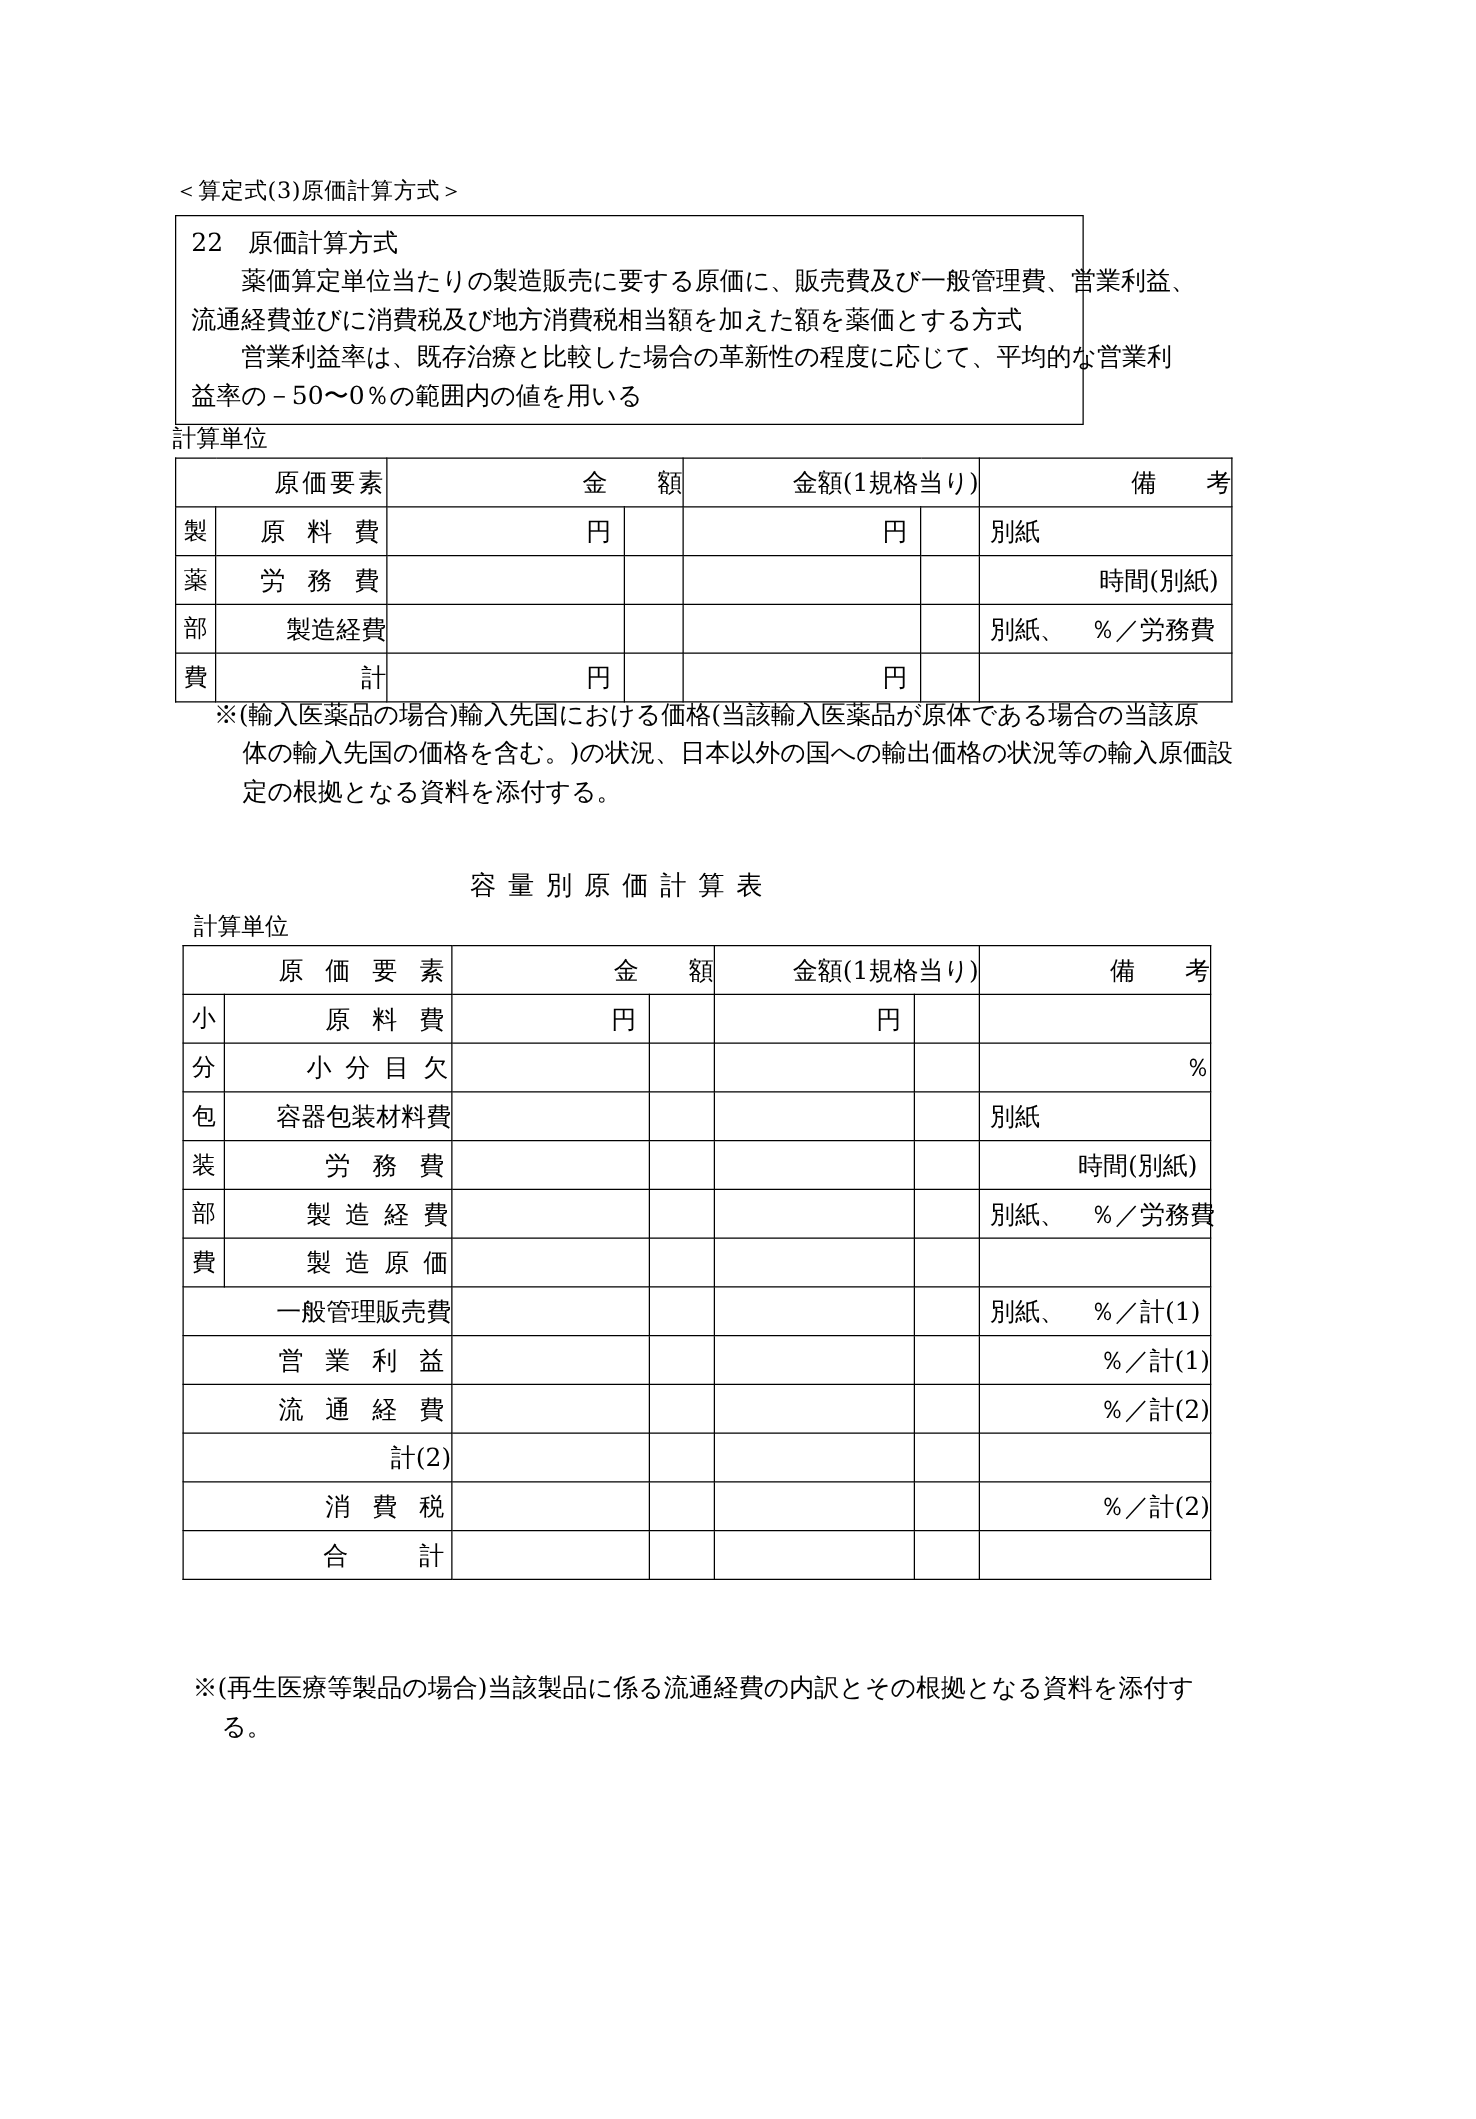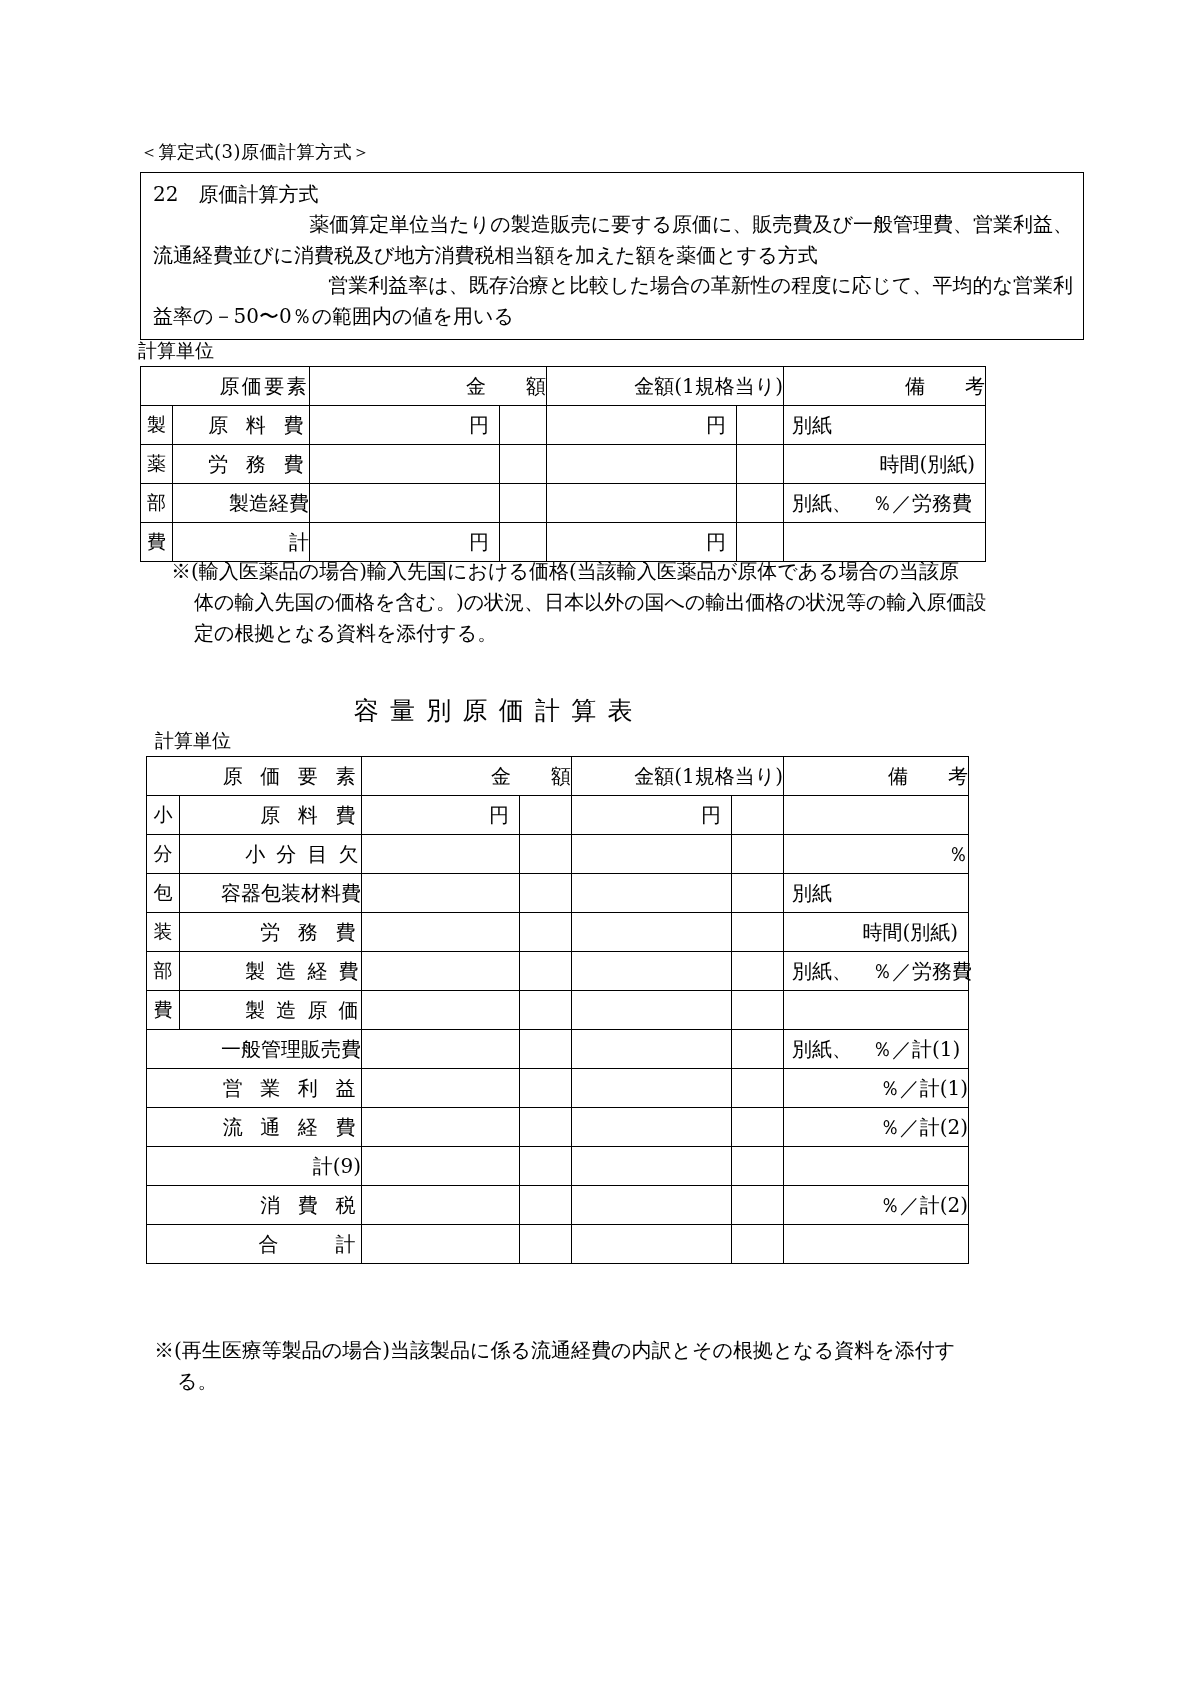--- a/index.html
+++ b/index.html
@@ -34,21 +34,21 @@
     position: absolute;
     font-size: 19px;
     white-space: nowrap;
   }
 
   
   .frame-box {
     position: absolute;
     left: 140px;
     top: 172px;
-    width: 944px;
+    width: 727px;
     border: 1px solid #000;
     box-sizing: border-box;
     padding: 6px 10px 8px 12px;
   }
   .frame-box p {
     margin: 0;
     font-size: 20px;
     line-height: 1.52;
     white-space: nowrap;
   }
@@ -79,21 +79,21 @@
   }
   .spread-sm { letter-spacing: 0.28em; padding-left: 0.28em !important; }
   .spread-xs { letter-spacing: 0.12em; padding-left: 0.12em !important; }
 
   
   .center-heading {
     position: absolute;
     width: 986px;
     left: 0;
     text-align: center;
-    font-size: 25px;
+    font-size: 21px;
     letter-spacing: 0.45em;
     text-indent: 0.45em;
   }
 
   
   .note {
     position: absolute;
     font-size: 20px;
     line-height: 1.55;
     width: 860px;
@@ -284,21 +284,21 @@
       <tr>
         <td colspan="2" class="c-center spread-sm">流 通 経 費</td>
         <td class="c-right"></td>
         <td></td>
         <td class="c-right"></td>
         <td></td>
         <td class="c-center">％／計(2)</td>
       </tr>
 
       <tr>
-        <td colspan="2" class="c-center">計(9)</td>
+        <td colspan="2" class="c-center">計(2)</td>
         <td class="c-right"></td>
         <td></td>
         <td class="c-right"></td>
         <td></td>
         <td class="c-center"></td>
       </tr>
 
       <tr>
         <td colspan="2" class="c-center spread-sm">消 費 税</td>
         <td class="c-right"></td>

